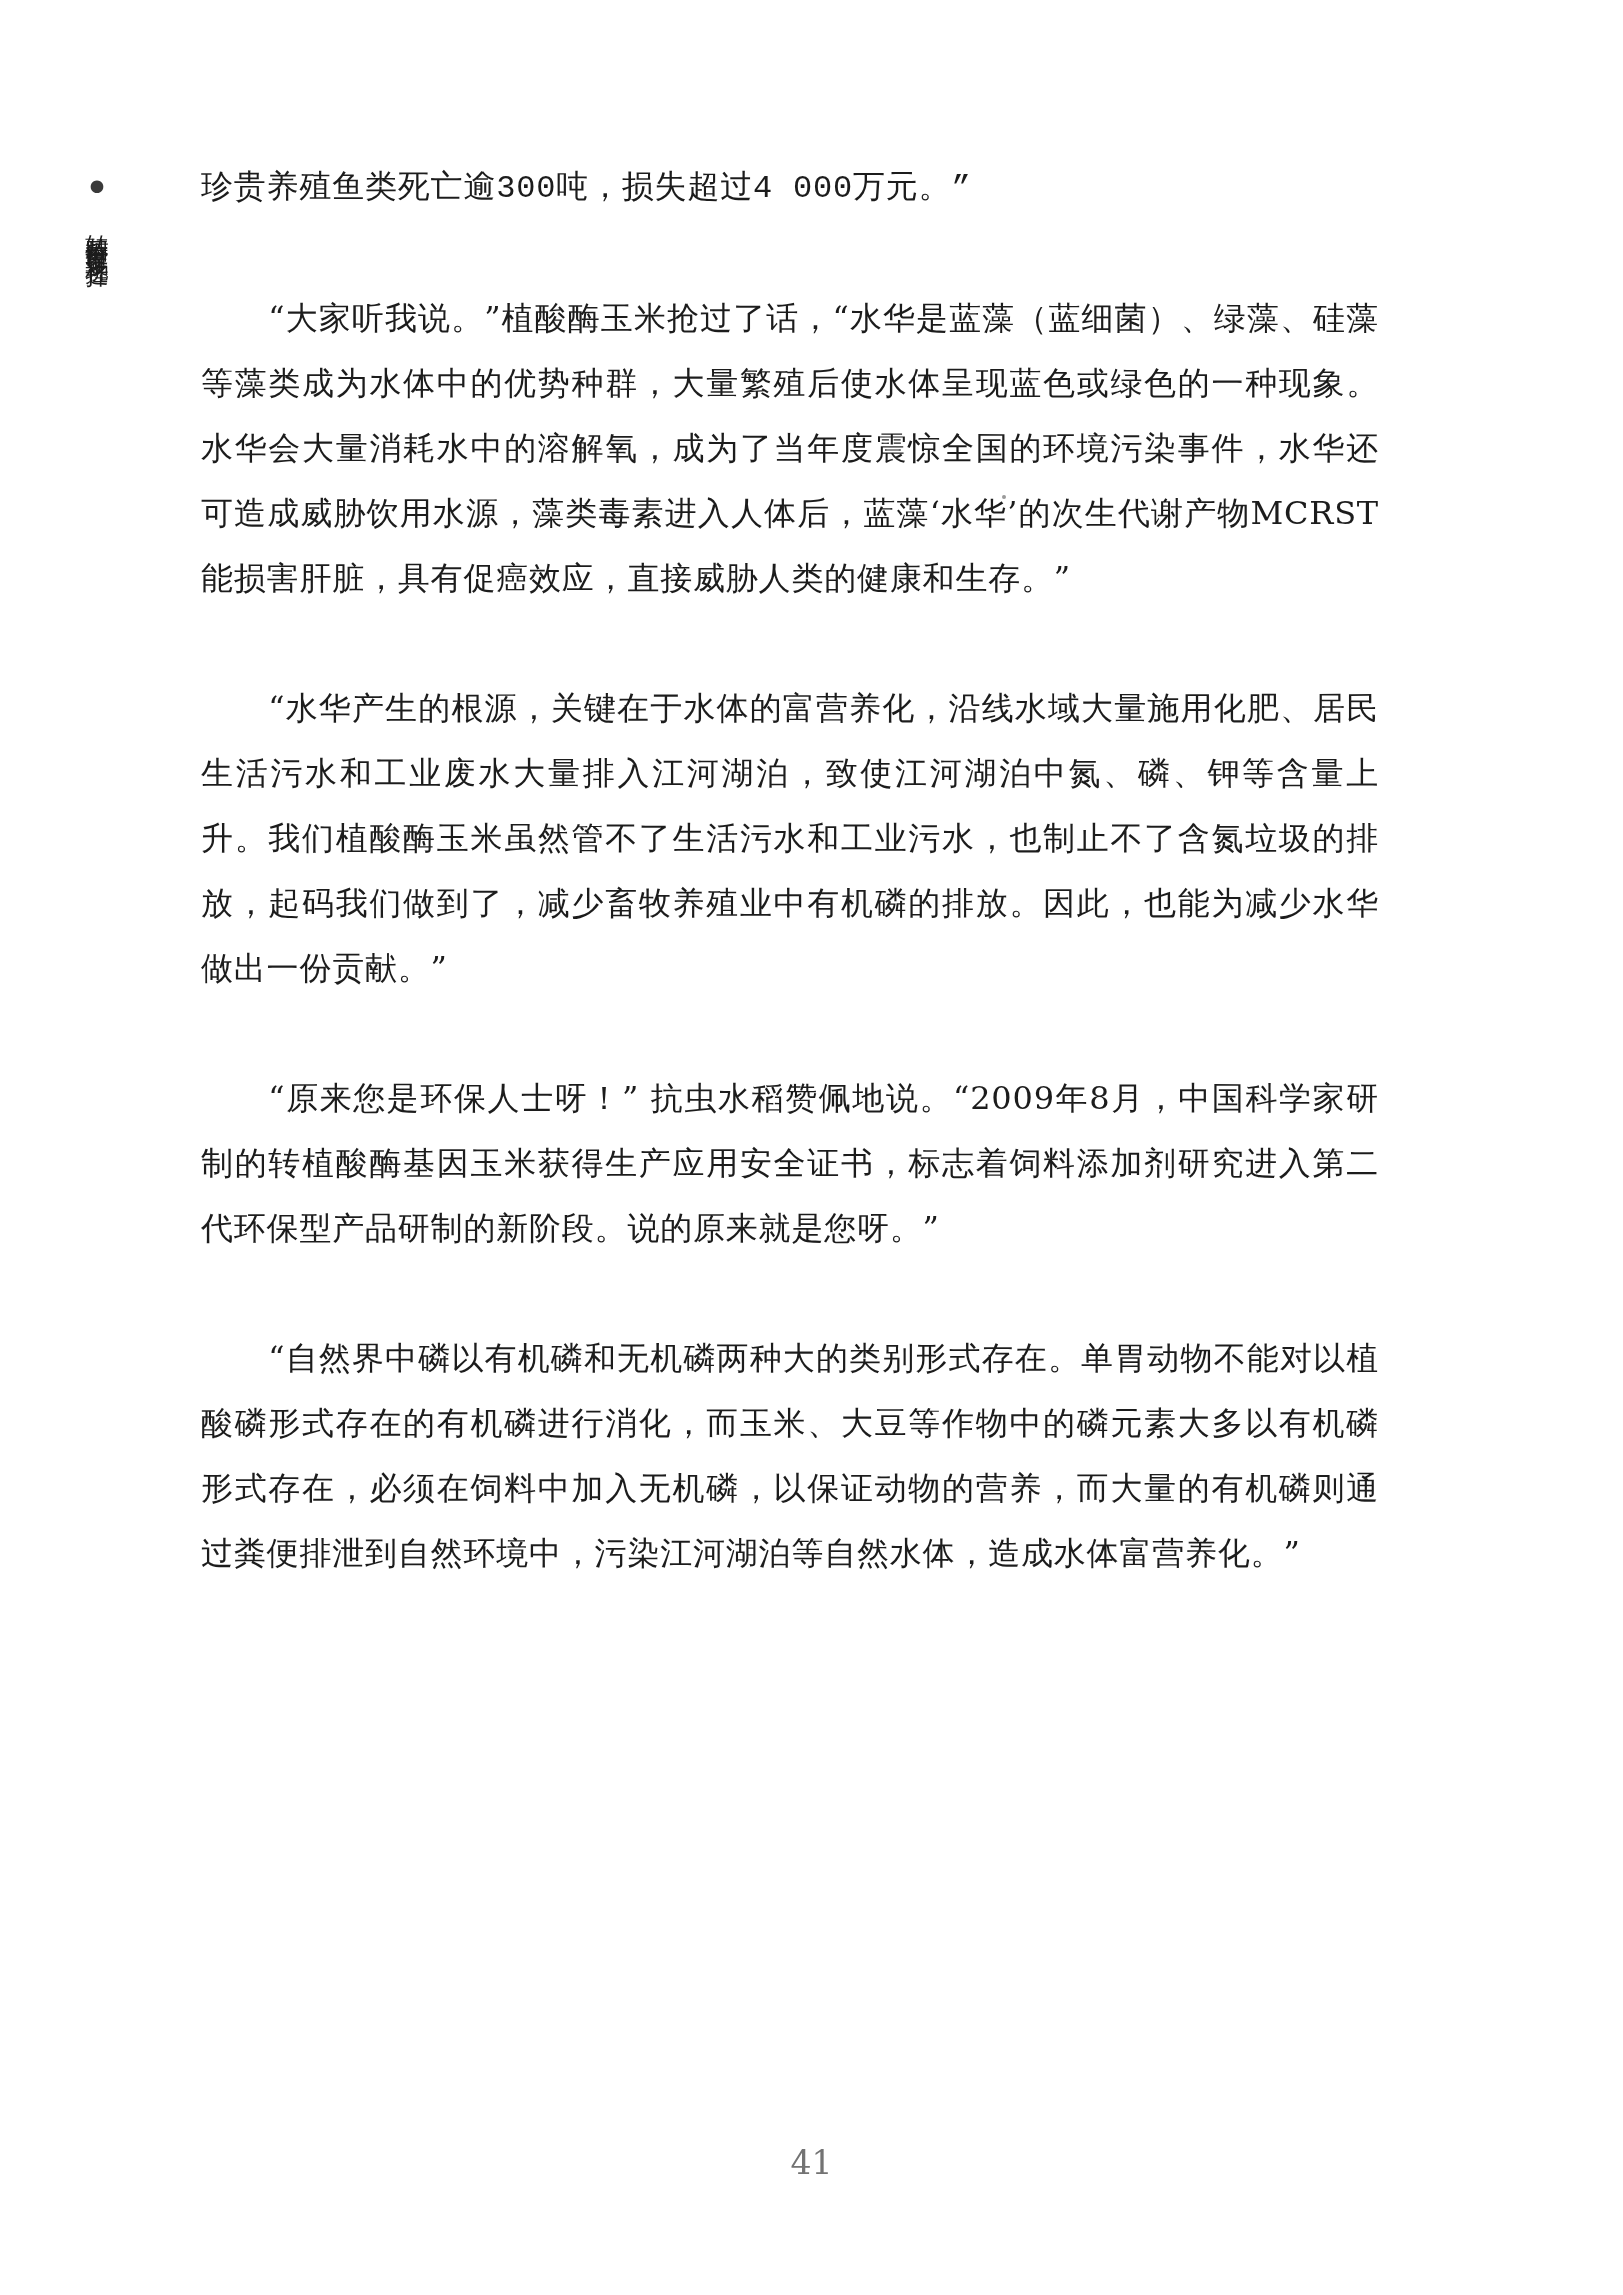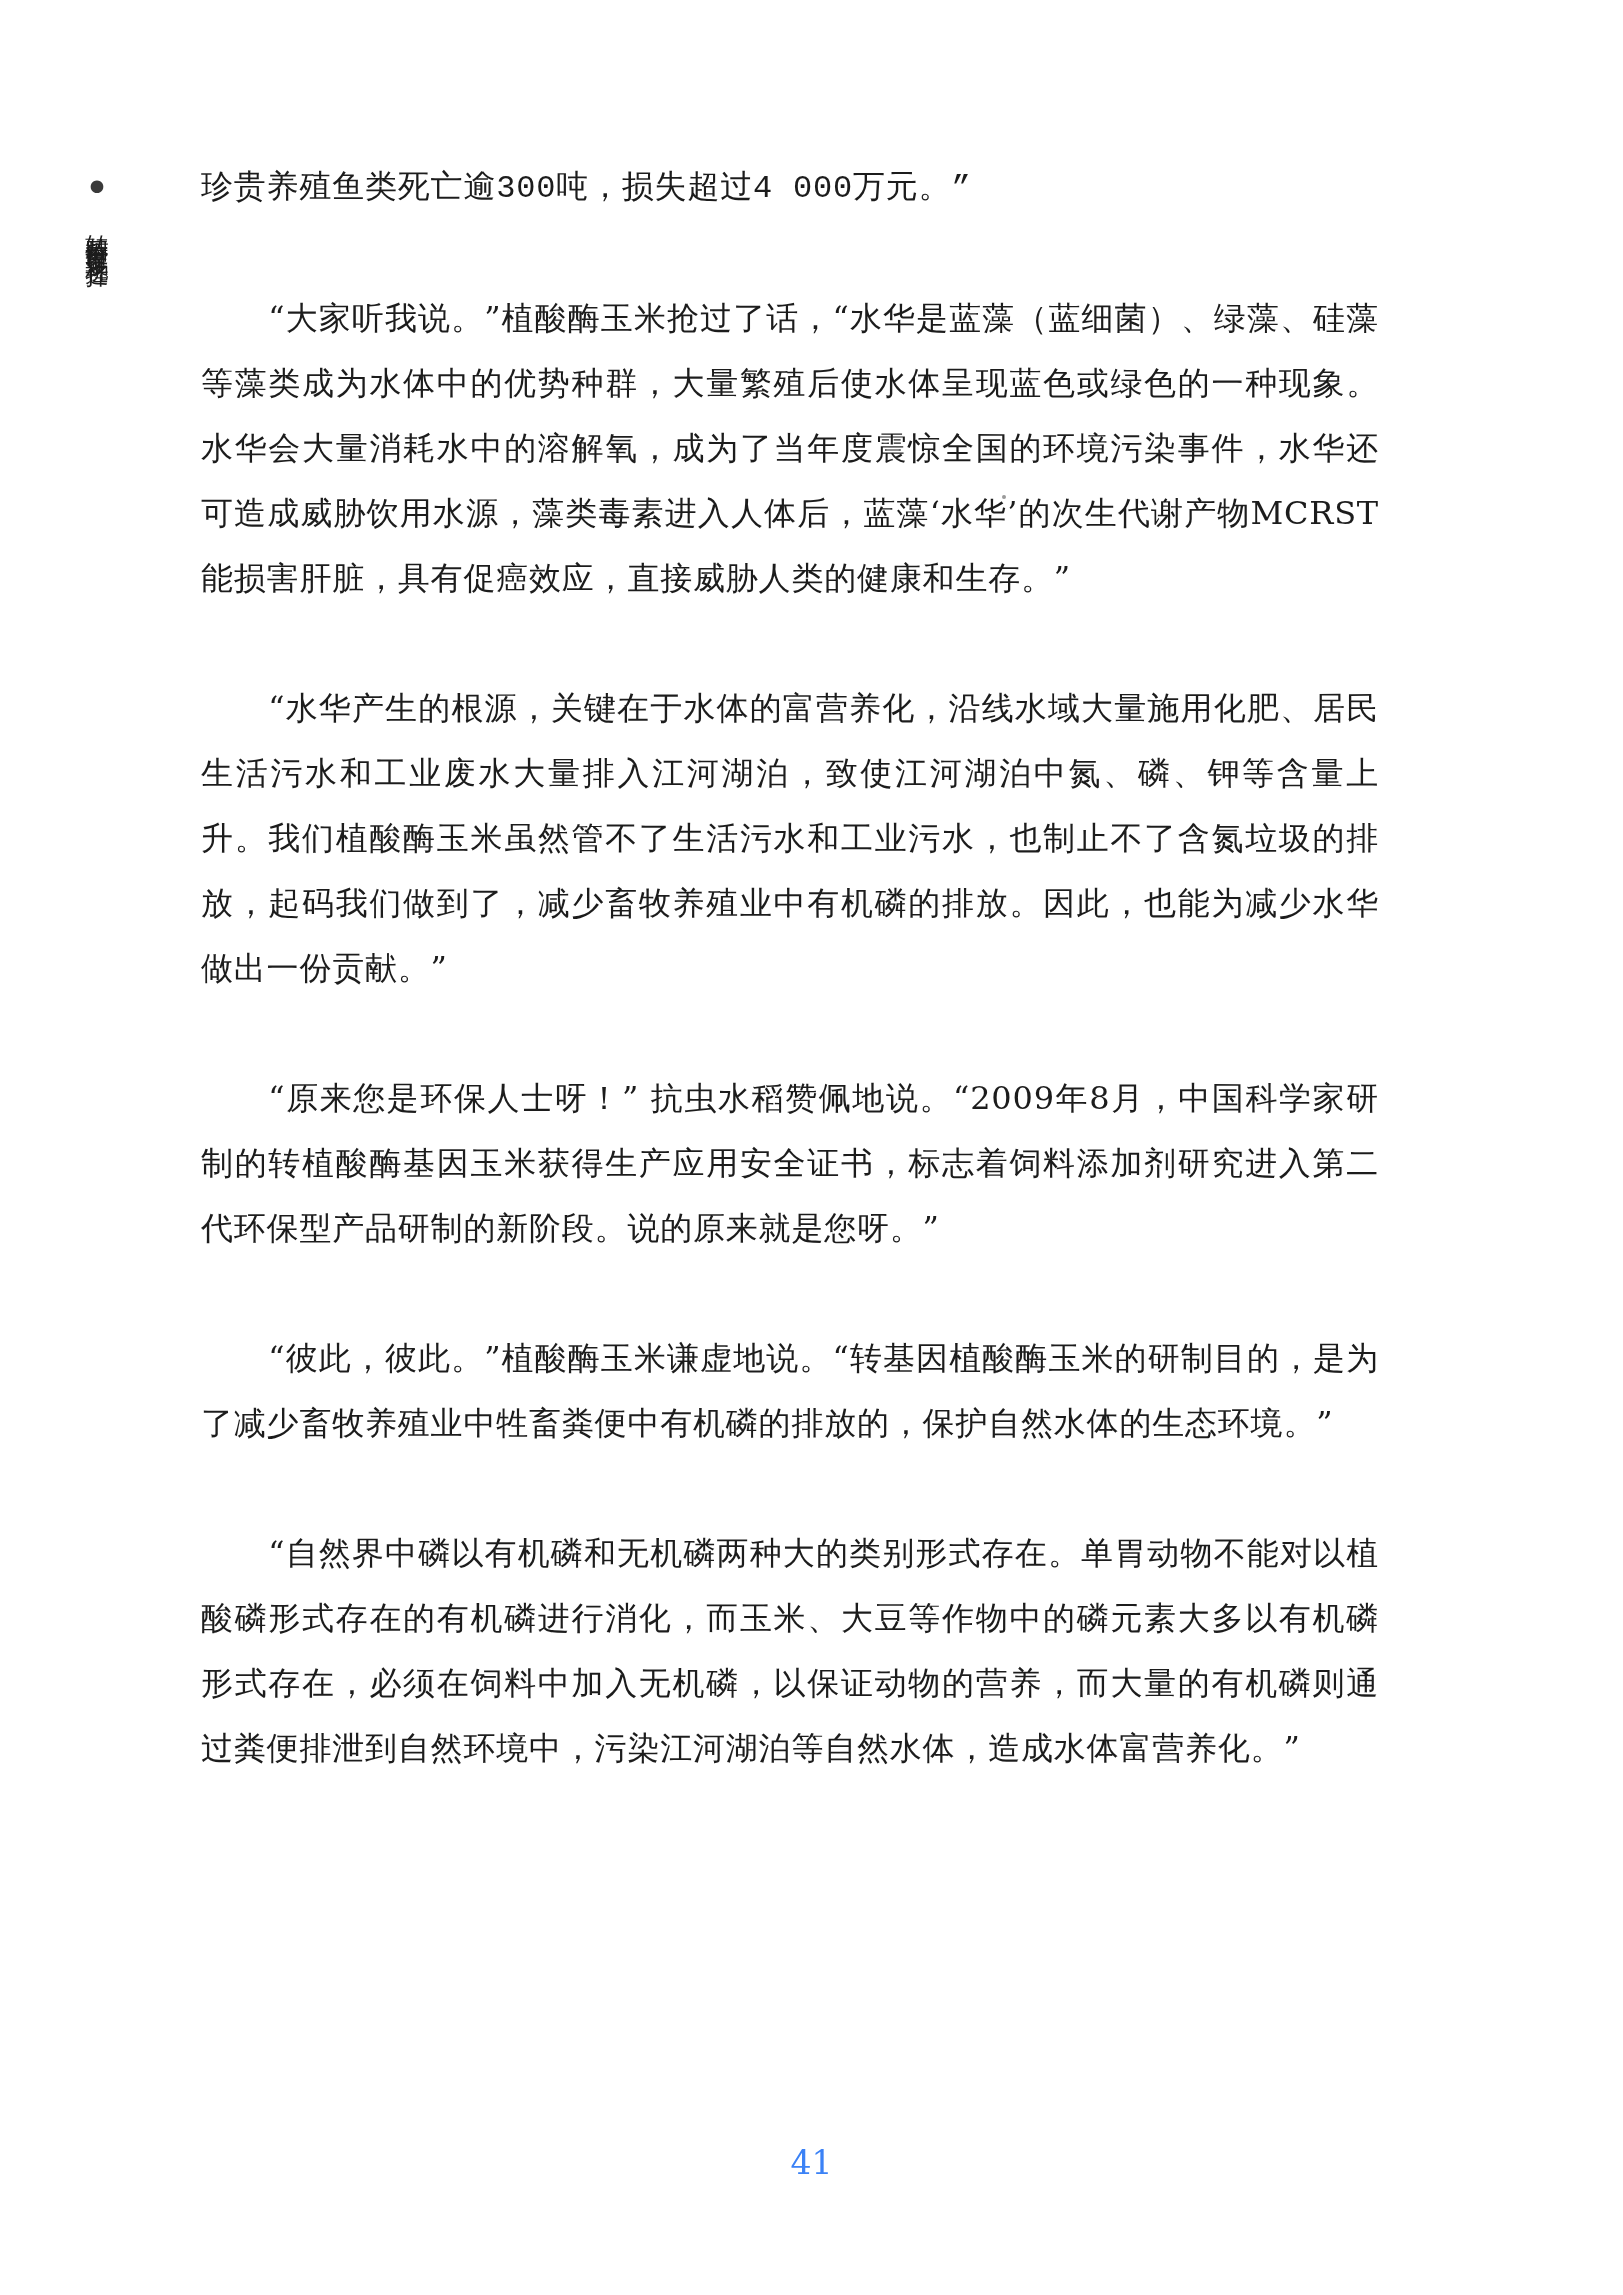--- a/index.html
+++ b/index.html
@@ -73,39 +73,38 @@
   }
 
   
   .page-number {
     position: absolute;
     left: 0;
     right: 0;
     top: 2143px;
     text-align: center;
     font-size: 33px;
-    color: #3b82f6;
+    color: #737373;
   }
 </style>
 </head>
 <body>
 
 <div class="page">
 
   <div class="margin-note">
     <div class="bullet">●</div>
     <div class="vertical-title">转基因给世界多一种选择</div>
   </div>
 
   <div class="body-text">
     <p class="no-indent">珍贵养殖鱼类死亡逾300吨，损失超过4 000万元。”</p>
     <p>“大家听我说。”植酸酶玉米抢过了话，“水华是蓝藻（蓝细菌）、绿藻、硅藻等藻类成为水体中的优势种群，大量繁殖后使水体呈现蓝色或绿色的一种现象。水华会大量消耗水中的溶解氧，成为了当年度震惊全国的环境污染事件，水华还可造成威胁饮用水源，藻类毒素进入人体后，蓝藻‘水华’的次生代谢产物MCRST能损害肝脏，具有促癌效应，直接威胁人类的健康和生存。”</p>
     <p>“水华产生的根源，关键在于水体的富营养化，沿线水域大量施用化肥、居民生活污水和工业废水大量排入江河湖泊，致使江河湖泊中氮、磷、钾等含量上升。我们植酸酶玉米虽然管不了生活污水和工业污水，也制止不了含氮垃圾的排放，起码我们做到了，减少畜牧养殖业中有机磷的排放。因此，也能为减少水华做出一份贡献。”</p>
     <p>“原来您是环保人士呀！” 抗虫水稻赞佩地说。“2009年8月，中国科学家研制的转植酸酶基因玉米获得生产应用安全证书，标志着饲料添加剂研究进入第二代环保型产品研制的新阶段。说的原来就是您呀。”</p>
-    <p>“彼此，彼此。”植酸酶玉米谦虚地说。“转基因植酸酶玉米的研制目的，是为了减少畜牧养殖业中牲畜粪便中有机磷的排放的，保护自然水体的生态环境。”</p>
     <p>“自然界中磷以有机磷和无机磷两种大的类别形式存在。单胃动物不能对以植酸磷形式存在的有机磷进行消化，而玉米、大豆等作物中的磷元素大多以有机磷形式存在，必须在饲料中加入无机磷，以保证动物的营养，而大量的有机磷则通过粪便排泄到自然环境中，污染江河湖泊等自然水体，造成水体富营养化。”</p>
   </div>
 
   <div class="artifact"></div>
 
   <div class="page-number">41</div>
 
 </div>
 
 

